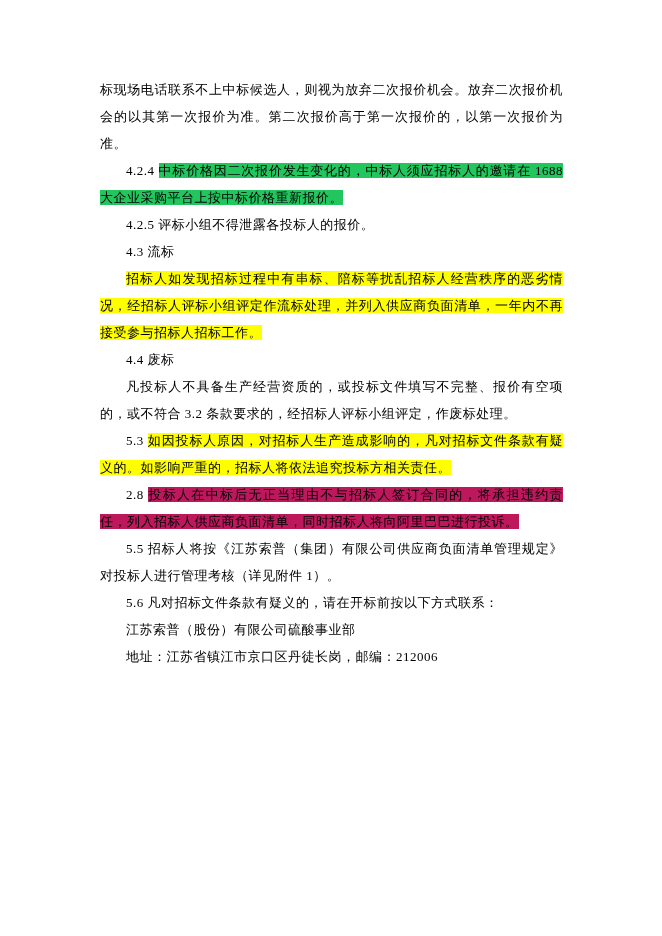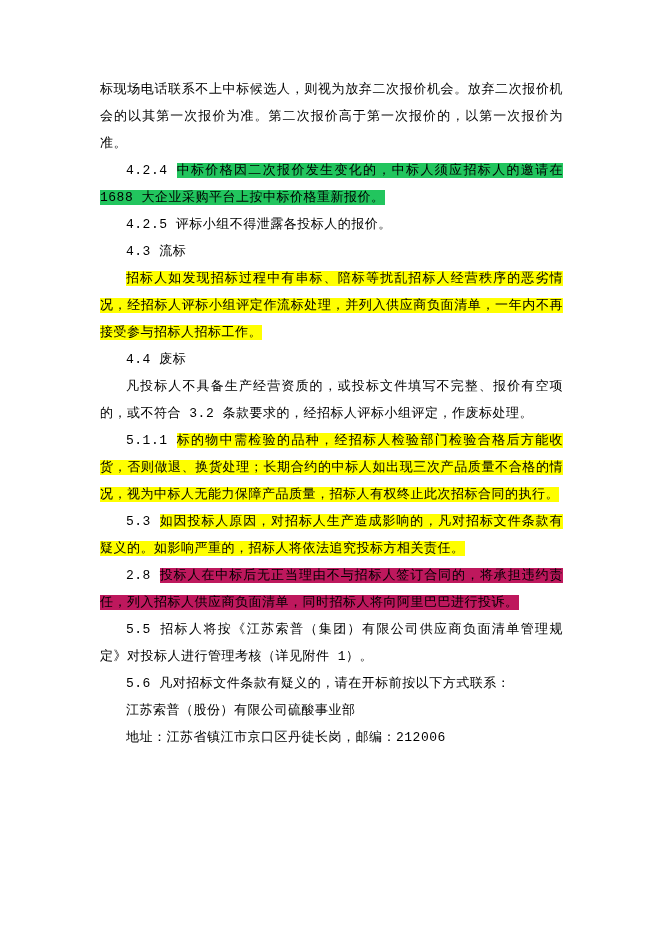--- a/index.html
+++ b/index.html
@@ -11,21 +11,21 @@
     position: relative;
     width: 662px;
     height: 936px;
     margin: 0 auto;
     background: #ffffff;
     box-sizing: border-box;
     padding: 76px 99px 40px 100px;
     overflow: hidden;
   }
   .doc {
-    font-family: Liberation Mono, monospace;
+    font-family: Liberation Serif, serif;
     font-size: 13px;
     color: #000000;
     letter-spacing: 0.5px;
   }
   .doc p {
     margin: 0;
     line-height: 27px;
     text-align: justify;
   }
   .doc p.indent {
@@ -40,21 +40,20 @@
 
 <div class="page">
   <div class="doc" id="doc" style="color: rgb(0, 0, 0);">
       <p><span>标现场电话联系不上中标候选人，则视为放弃二次报价机会。放弃二次报价机会的以其第一次报价为准。第二次报价高于第一次报价的，以第一次报价为准。</span></p>
       <p class="indent"><span>4.2.4 </span><span class="hl" style="background-color: #22c55e;">中标价格因二次报价发生变化的，中标人须应招标人的邀请在 1688 大企业采购平台上按中标价格重新报价。</span></p>
       <p class="indent"><span>4.2.5 评标小组不得泄露各投标人的报价。</span></p>
       <p class="indent"><span>4.3 流标</span></p>
       <p class="indent"><span class="hl" style="background-color: rgb(255, 255, 0);">招标人如发现招标过程中有串标、陪标等扰乱招标人经营秩序的恶劣情况，经招标人评标小组评定作流标处理，并列入供应商负面清单，一年内不再接受参与招标人招标工作。</span></p>
       <p class="indent"><span>4.4 废标</span></p>
       <p class="indent"><span>凡投标人不具备生产经营资质的，或投标文件填写不完整、报价有空项的，或不符合 3.2 条款要求的，经招标人评标小组评定，作废标处理。</span></p>
-      <p class="indent"><span>5.1.1  </span><span class="hl" style="background-color: rgb(255, 255, 0);">标的物中需检验的品种，经招标人检验部门检验合格后方能收货，否则做退、换货处理；长期合约的中标人如出现三次产品质量不合格的情况，视为中标人无能力保障产品质量，招标人有权终止此次招标合同的执行。</span></p>
       <p class="indent"><span>5.3 </span><span class="hl" style="background-color: rgb(255, 255, 0);">如因投标人原因，对招标人生产造成影响的，凡对招标文件条款有疑义的。如影响严重的，招标人将依法追究投标方相关责任。</span></p>
       <p class="indent"><span>2.8 </span><span class="hl" style="background-color: #be185d;">投标人在中标后无正当理由不与招标人签订合同的，将承担违约责任，列入招标人供应商负面清单，同时招标人将向阿里巴巴进行投诉。</span></p>
       <p class="indent"><span>5.5 招标人将按《江苏索普（集团）有限公司供应商负面清单管理规定》对投标人进行管理考核（详见附件 1）。</span></p>
       <p class="indent"><span>5.6 凡对招标文件条款有疑义的，请在开标前按以下方式联系：</span></p>
       <p class="indent"><span>江苏索普（股份）有限公司硫酸事业部</span></p>
       <p class="indent"><span>地址：江苏省镇江市京口区丹徒长岗，邮编：212006</span></p>
     </div>
 </div>
 
 </body></html>

